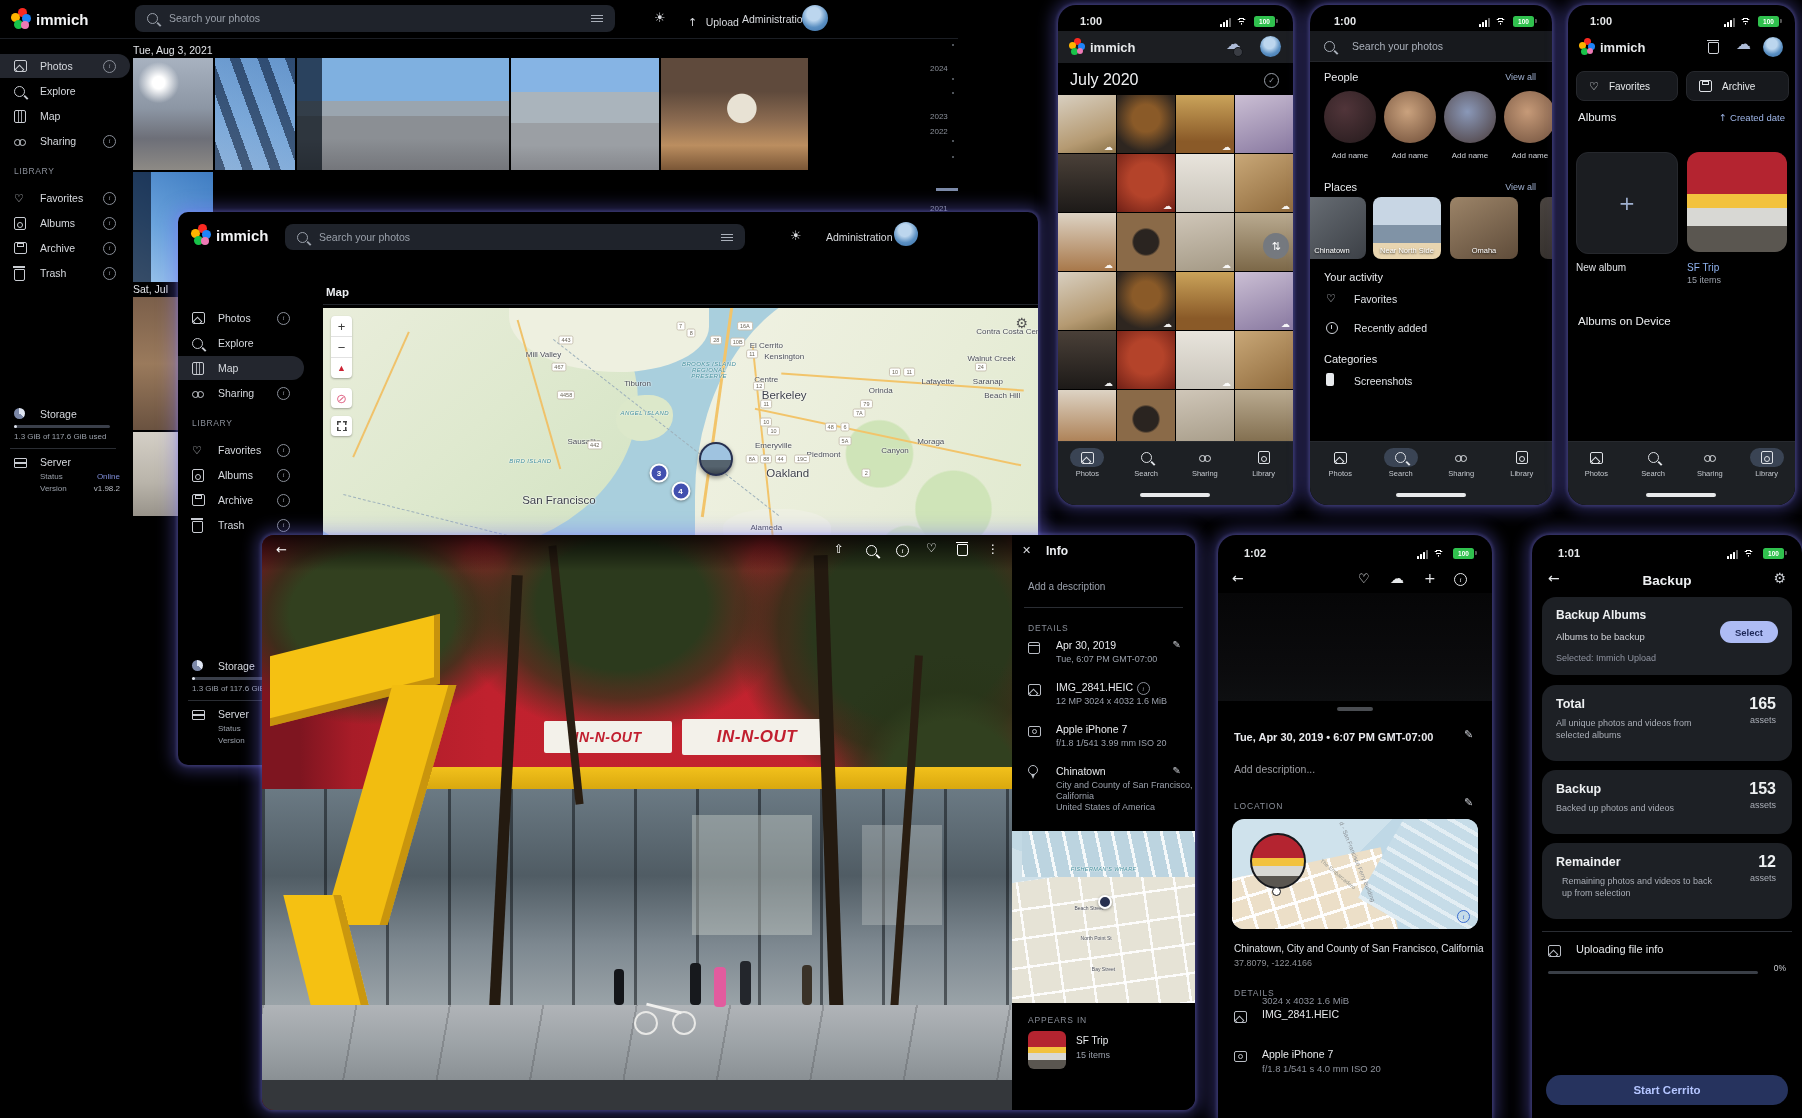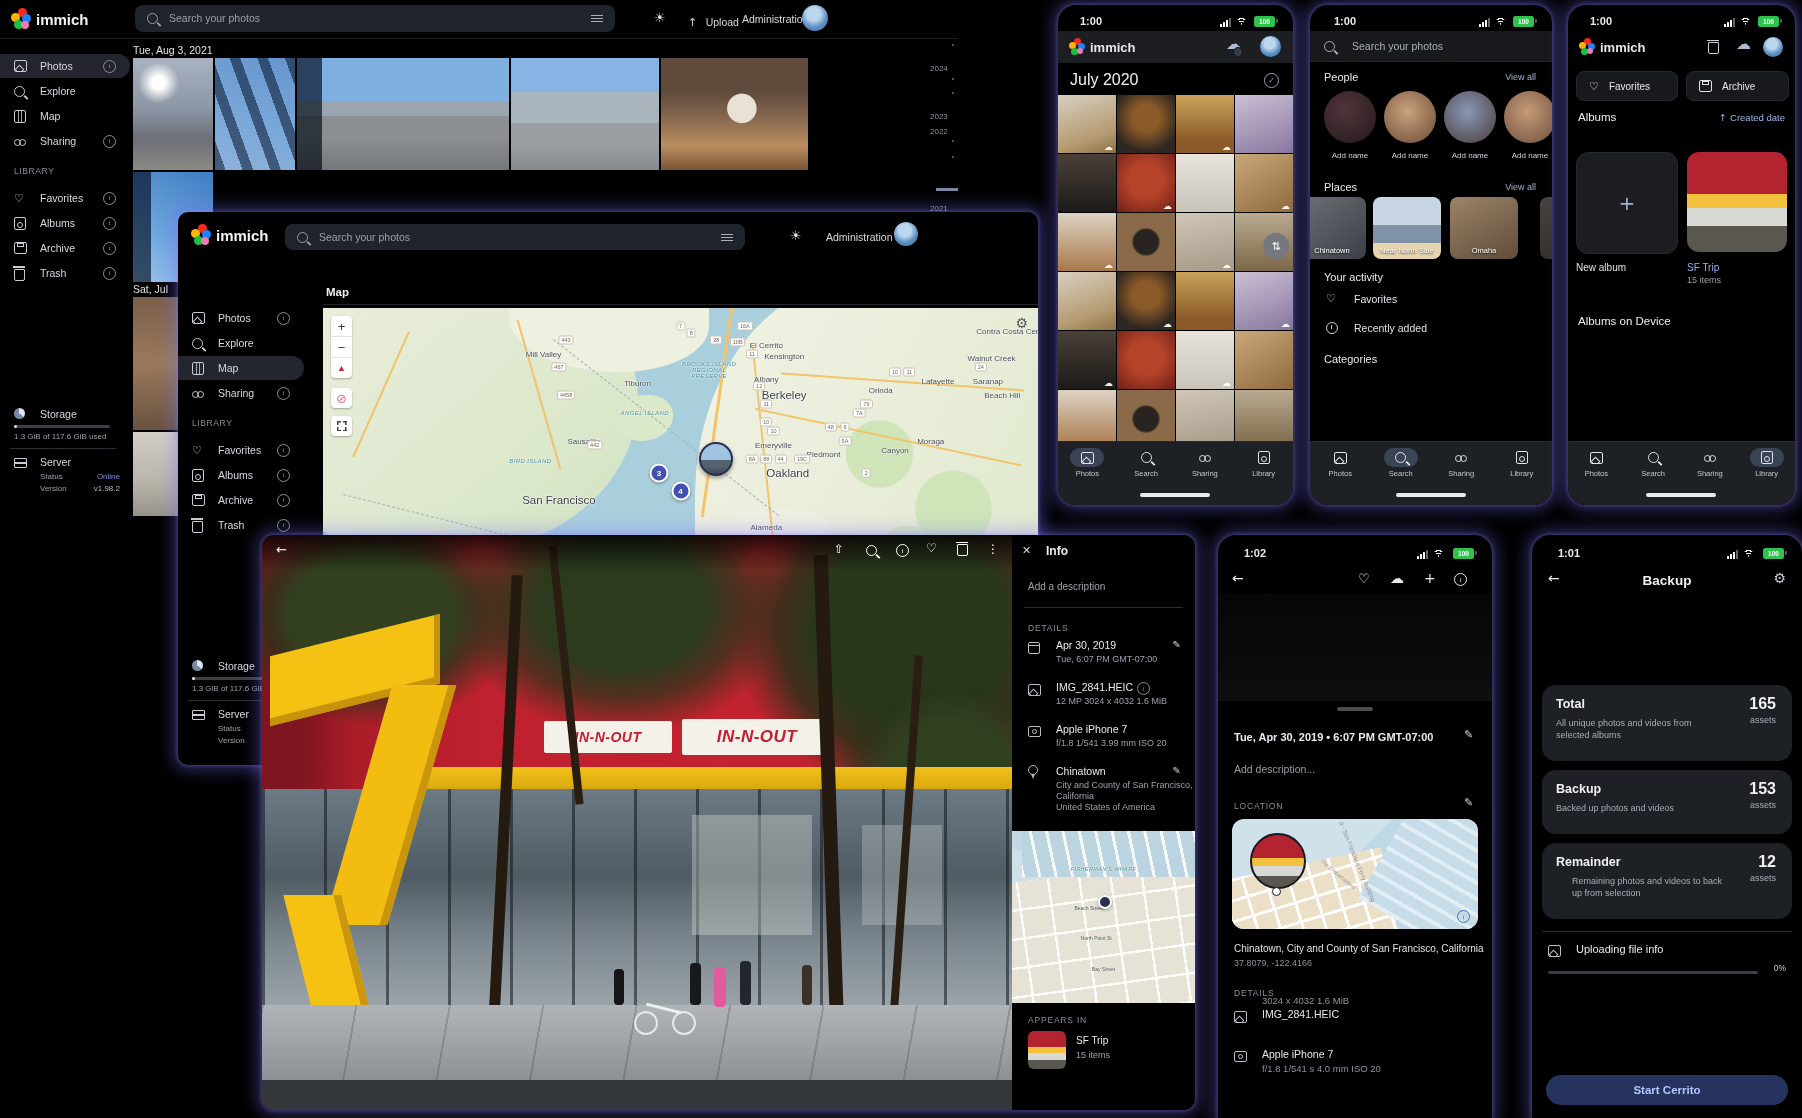--- a/index.html
+++ b/index.html
@@ -333,21 +333,21 @@
           <span class="mlabel " style="left: 30%; top: 10%; margin-left: 6px;">Mill Valley</span>
           <span class="mlabel " style="left: 44%; top: 16.5%;">Tiburon</span>
           <span class="mlabel " style="left: 36.5%; top: 23%; margin-top: 28px;">Sausalito</span>
           <span class="mlabel teal" style="left: 45%; top: 23%;">ANGEL ISLAND</span>
           <span class="mlabel teal" style="left: 29%; top: 33.5%;">BIRD ISLAND</span>
           <span class="mlabel teal" style="left: 54%; top: 13.5%;">BROOKS ISLAND
 REGIONAL
 PRESERVE</span>
           <span class="mlabel " style="left: 62%; top: 8%;">El Cerrito</span>
           <span class="mlabel " style="left: 64.5%; top: 10.5%;">Kensington</span>
-          <span class="mlabel " style="left: 62%; top: 15.5%;">Albany</span>
+          <span class="mlabel " style="left: 62%; top: 15.5%;">Centre</span>
           <span class="mlabel big" style="left: 64.5%; top: 19%;">Berkeley</span>
           <span class="mlabel " style="left: 78%; top: 18%;">Orinda</span>
           <span class="mlabel " style="left: 86%; top: 16%;">Lafayette</span>
           <span class="mlabel " style="left: 93%; top: 16%;">Saranap</span>
           <span class="mlabel " style="left: 93.5%; top: 11%;">Walnut Creek</span>
           <span class="mlabel " style="left: 96.5%; top: 5%;">Contra Costa
 Centre</span>
           <span class="mlabel " style="left: 95%; top: 19%;">Beach Hill</span>
           <span class="mlabel " style="left: 85%; top: 29%;">Moraga</span>
           <span class="mlabel " style="left: 80%; top: 31%;">Canyon</span>
@@ -560,20 +560,28 @@
           <span style="position: absolute; left: 44px; top: 6px; font-size: 10.5px; color: rgb(223, 226, 230);">Favorites</span>
         </div>
         <div style="position: absolute; left: 0px; top: 29px; width: 242px; height: 26px;">
           <span style="position: absolute; left: 16px; top: 6px; display: flex; color: rgb(207, 210, 216);">
             <span class="i-clock" style="color: rgb(207, 210, 216);"></span>
           </span>
           <span style="position: absolute; left: 44px; top: 6px; font-size: 10.5px; color: rgb(223, 226, 230);">Recently added</span>
         </div>
       </div>
     <span class="abs" style="left:14px;top:348px;font-size:11px;color:#e8eaed;">Categories</span>
+    <div class="abs" id="categoryList" style="left:0;top:364px;width:242px;height:40px;">
+        <div style="position: absolute; left: 0px; top: 0px; width: 242px; height: 26px;">
+          <span style="position: absolute; left: 16px; top: 4px; display: flex;">
+            <span style="display: inline-block; width: 8px; height: 13px; background: rgb(232, 234, 237); border-radius: 2px;"></span>
+          </span>
+          <span style="position: absolute; left: 44px; top: 6px; font-size: 10.5px; color: rgb(223, 226, 230);">Screenshots</span>
+        </div>
+      </div>
     <div class="navbar" id="nav2" style="top:436px;height:64px;">
         <div class="nav-item" style="left: 5.25px;">
           <div class="pill">
             <span class="i-img" style="color: rgb(223, 226, 230);"></span>
           </div>
           <span class="nlbl">Photos</span>
         </div>
         <div class="nav-item" style="left: 65.75px;">
           <div class="pill" style="background: rgb(58, 68, 84);">
             <span class="i-search" style="color: rgb(223, 226, 230);"></span>
@@ -846,36 +854,44 @@
         <i style="height:5px;"></i>
         <i style="height:7px;"></i>
         <i style="height:9px;opacity:.4;"></i>
       </div>
     <span class="wifi" style="right:48px;top:14px;"></span>
     <span class="batt" style="right:18px;top:13px;">100</span>
     <span class="ic glyph" style="left:16px;top:36px;font-size:14px;color:#e6e8ea;">←</span>
     <span class="abs" style="left:0;top:38px;width:270px;text-align:center;font-size:13.5px;font-weight:bold;color:#eef0f2;">Backup</span>
     <span class="ic glyph" style="right:16px;top:36px;font-size:14px;color:#c9ccd2;">⚙</span>
 
+    <div class="card" style="left:10px;top:62px;width:250px;height:78px;">
+      <span class="abs" style="left:14px;top:11px;font-size:12px;font-weight:bold;color:#eef0f2;">Backup Albums</span>
+      <span class="abs" style="left:14px;top:34px;font-size:9.5px;color:#cfd1d6;">Albums to be backup</span>
+      <div class="abs" style="right:14px;top:24px;width:58px;height:22px;border-radius:12px;background:#aebcf4;display:flex;align-items:center;justify-content:center;">
+        <span style="font-size:9.5px;font-weight:bold;color:#1c2757;">Select</span>
+      </div>
+      <span class="abs" style="left:14px;top:56px;font-size:9px;color:#8f93a0;">Selected: Immich Upload</span>
+    </div>
     <div class="abs" id="statCards" style="left:0;top:150px;width:270px;height:240px;">
         <div class="card" style="position: absolute; left: 10px; top: 0px; width: 250px; height: 76px;">
           <span style="position: absolute; left: 14px; top: 12px; font-size: 12.5px; font-weight: bold; color: rgb(238, 240, 242);">Total</span>
           <span style="position: absolute; left: 14px; top: 32px; width: 160px; font-size: 9px; line-height: 12px; color: rgb(169, 173, 182);">All unique photos and videos from selected albums</span>
           <span style="position: absolute; right: 16px; top: 10px; font-size: 16px; font-weight: bold; color: rgb(238, 240, 242); text-align: right;">165</span>
           <span style="position: absolute; right: 16px; top: 30px; font-size: 9px; color: rgb(169, 173, 182);">assets</span>
         </div>
         <div class="card" style="position: absolute; left: 10px; top: 85px; width: 250px; height: 64px;">
           <span style="position: absolute; left: 14px; top: 12px; font-size: 12.5px; font-weight: bold; color: rgb(238, 240, 242);">Backup</span>
           <span style="position: absolute; left: 14px; top: 32px; width: 160px; font-size: 9px; line-height: 12px; color: rgb(169, 173, 182);">Backed up photos and videos</span>
           <span style="position: absolute; right: 16px; top: 10px; font-size: 16px; font-weight: bold; color: rgb(238, 240, 242); text-align: right;">153</span>
           <span style="position: absolute; right: 16px; top: 30px; font-size: 9px; color: rgb(169, 173, 182);">assets</span>
         </div>
         <div class="card" style="position: absolute; left: 10px; top: 158px; width: 250px; height: 76px;">
           <span style="position: absolute; left: 14px; top: 12px; font-size: 12.5px; font-weight: bold; color: rgb(238, 240, 242);">Remainder</span>
-          <span style="position: absolute; left: 30px; top: 32px; width: 160px; font-size: 9px; line-height: 12px; color: rgb(169, 173, 182);">Remaining photos and videos to back up from selection</span>
+          <span style="position: absolute; left: 20px; top: 32px; width: 160px; font-size: 9px; line-height: 12px; color: rgb(169, 173, 182);">Remaining photos and videos to back up from selection</span>
           <span style="position: absolute; right: 16px; top: 10px; font-size: 16px; font-weight: bold; color: rgb(238, 240, 242); text-align: right;">12</span>
           <span style="position: absolute; right: 16px; top: 30px; font-size: 9px; color: rgb(169, 173, 182);">assets</span>
         </div>
       </div>
     <div class="abs thin-d" style="left:10px;top:396px;width:250px;"></div>
     <span class="ic" style="left:16px;top:410px;">
         <span class="i-img" style="color:#b9bdc4;"></span>
       </span>
     <span class="abs" style="left:44px;top:408px;font-size:11px;color:#e6e8ea;">Uploading file info</span>
     <div class="abs" style="left:16px;top:436px;width:210px;height:3px;border-radius:2px;background:#3a3f47;"></div>

